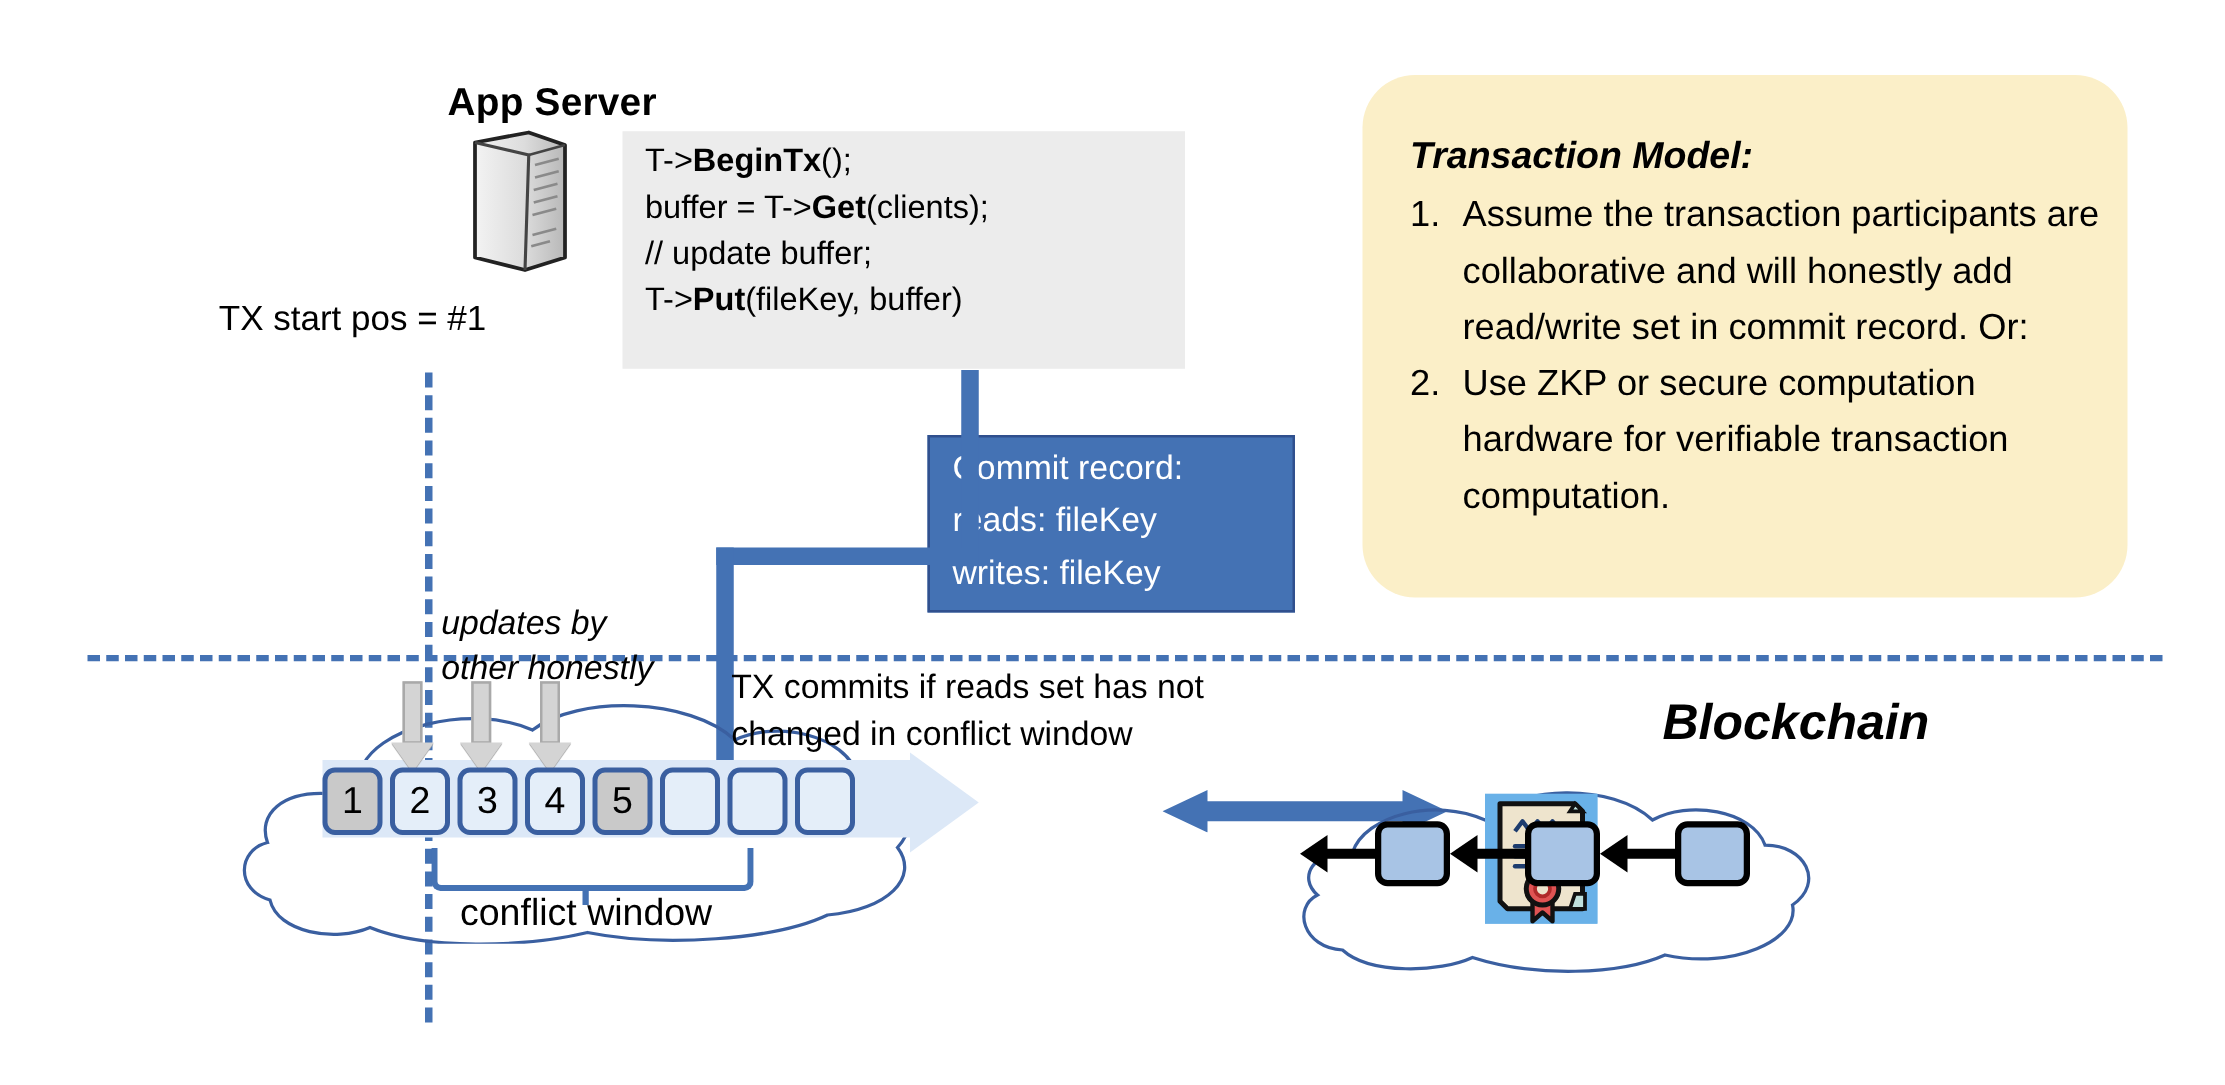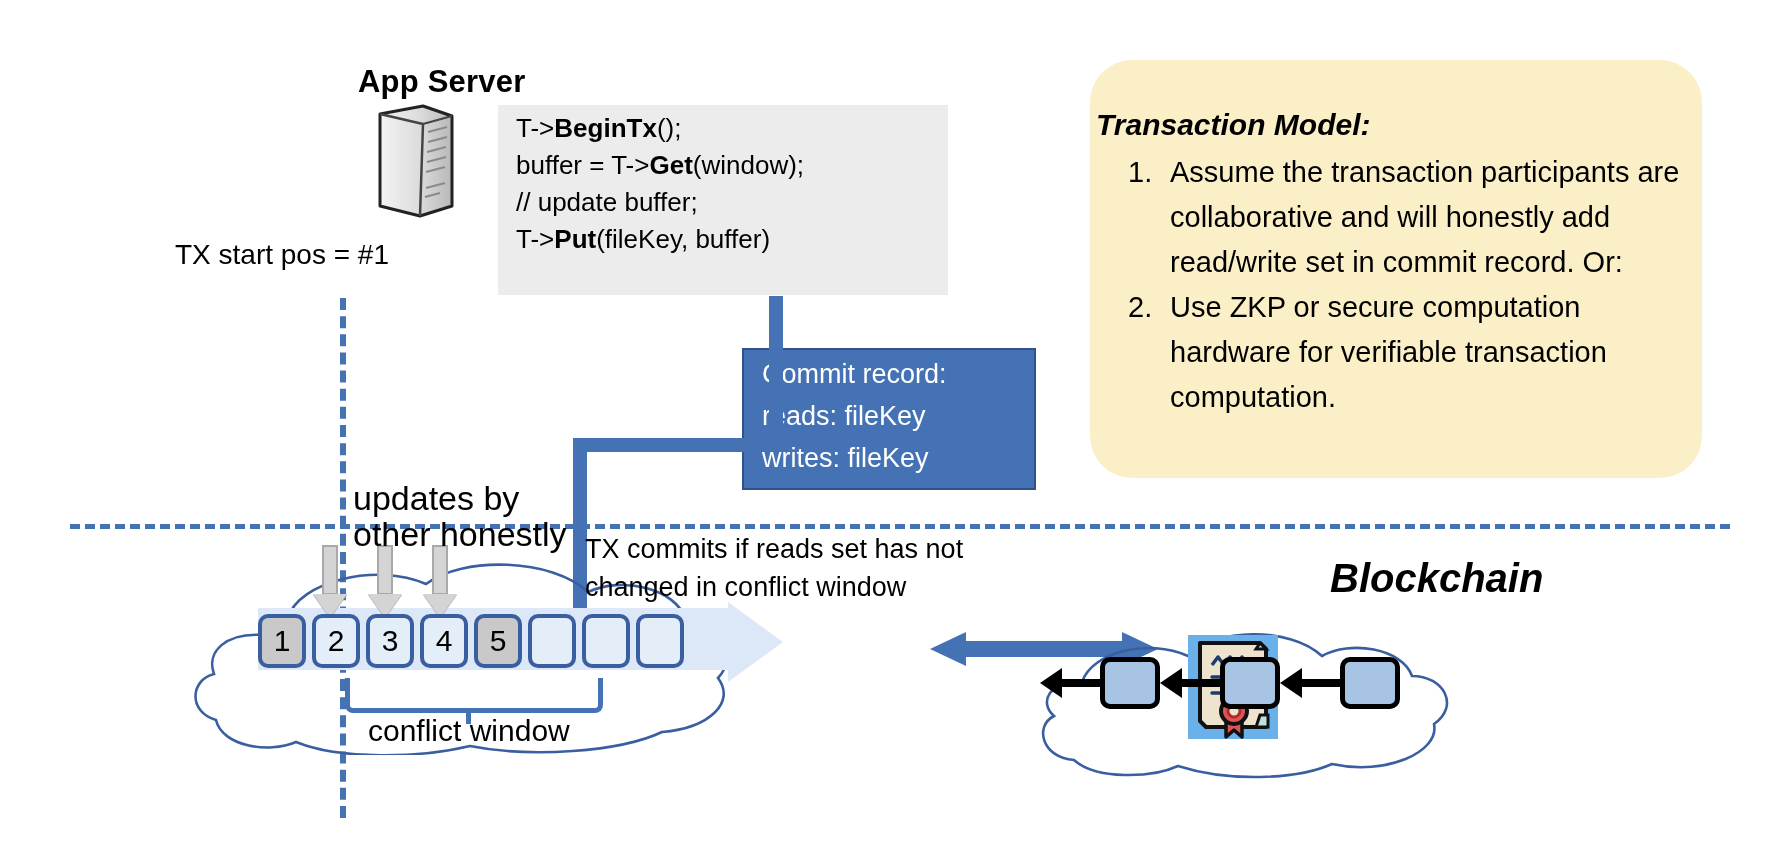--- a/index.html
+++ b/index.html
@@ -17,42 +17,42 @@
   .code-lines{left:516px;top:90px;width:440px;font-size:26px;line-height:37px;white-space:nowrap;}
   .code-lines b{font-weight:bold;}
 
   
   .commit-box{left:742px;top:328px;width:290px;height:138px;background:#4472b4;
               border:2px solid #30508e;}
   .commit-text{left:762px;top:333px;width:280px;color:#fff;font-size:27px;line-height:42px;white-space:nowrap;}
 
   
   .tm-box{left:1090px;top:40px;width:612px;height:418px;background:#fbefc8;border-radius:42px;}
-  .tm-title{left:1096px;top:88px;font-size:30px;font-style:italic;font-weight:bold;}
+  .tm-title{left:1128px;top:88px;font-size:30px;font-style:italic;font-weight:bold;}
   .tm-list{left:1128px;top:130px;width:560px;font-size:29px;line-height:45px;}
   .tm-item{display:flex;margin-bottom:0px;}
   .tm-num{width:42px;flex:0 0 42px;}
   .tm-txt{flex:1;}
 
   
   .hr-dashed{left:70px;top:504px;width:1660px;height:0;
              border-top:5px dashed #4472b4;}
   .vline-dashed{left:340px;top:278px;width:0;height:520px;
                 border-left:6px dashed #4472b4;}
 
   
   .elbow-v1{left:769px;top:276px;width:14px;height:155px;background:#4472b4;}
   .elbow-h{left:573px;top:418px;width:210px;height:14px;background:#4472b4;}
   .elbow-v2{left:573px;top:418px;width:14px;height:200px;background:#4472b4;}
   .elbow-head{left:551px;top:600px;width:0;height:0;
               border-left:29px solid transparent;border-right:29px solid transparent;
               border-top:42px solid #4472b4;}
 
   
-  .updates-label{left:353px;top:460px;font-size:34px;line-height:36px;white-space:nowrap;}
+  .updates-label{left:353px;top:460px;font-size:27px;line-height:36px;white-space:nowrap;font-style:italic;}
   .tx-commit-label{left:585px;top:510px;font-size:27px;line-height:38px;white-space:nowrap;}
 
   
   .cloud-left{left:170px;top:520px;width:580px;height:215px;}
 
   
   .log-band{left:258px;top:588px;width:470px;height:62px;background:#dce8f7;}
   .log-strip{left:258px;top:592px;height:58px;display:flex;gap:6px;align-items:center;}
   .slot{width:48px;height:54px;border:4px solid #3a5fa0;border-radius:10px;
         background:#e4eef9;display:flex;align-items:center;justify-content:center;
@@ -120,21 +120,21 @@
       <line x1="59" y1="60" x2="78" y2="55"></line>
       <line x1="58" y1="70" x2="77" y2="65"></line>
       <line x1="58" y1="86" x2="77" y2="81"></line>
       <line x1="57" y1="95" x2="72" y2="91"></line>
     </g>
   </svg>
 
   <div class="abs code-panel"></div>
   <div class="abs code-lines">
     <div><span>T-&gt;</span><b>BeginTx</b><span>();</span></div>
-    <div><span>buffer = T-&gt;</span><b>Get</b><span>(window);</span></div>
+    <div><span>buffer = T-&gt;</span><b>Get</b><span>(clients);</span></div>
     <div><span>// update buffer;</span><b></b><span></span></div>
     <div><span>T-&gt;</span><b>Put</b><span>(fileKey, buffer)</span></div>
   </div>
 
   <div class="abs tx-start">TX start pos = #1</div>
   <div class="abs vline-dashed"></div>
 
   <div class="abs commit-box"></div>
   <div class="abs commit-text">
     <div>Commit record:</div>

